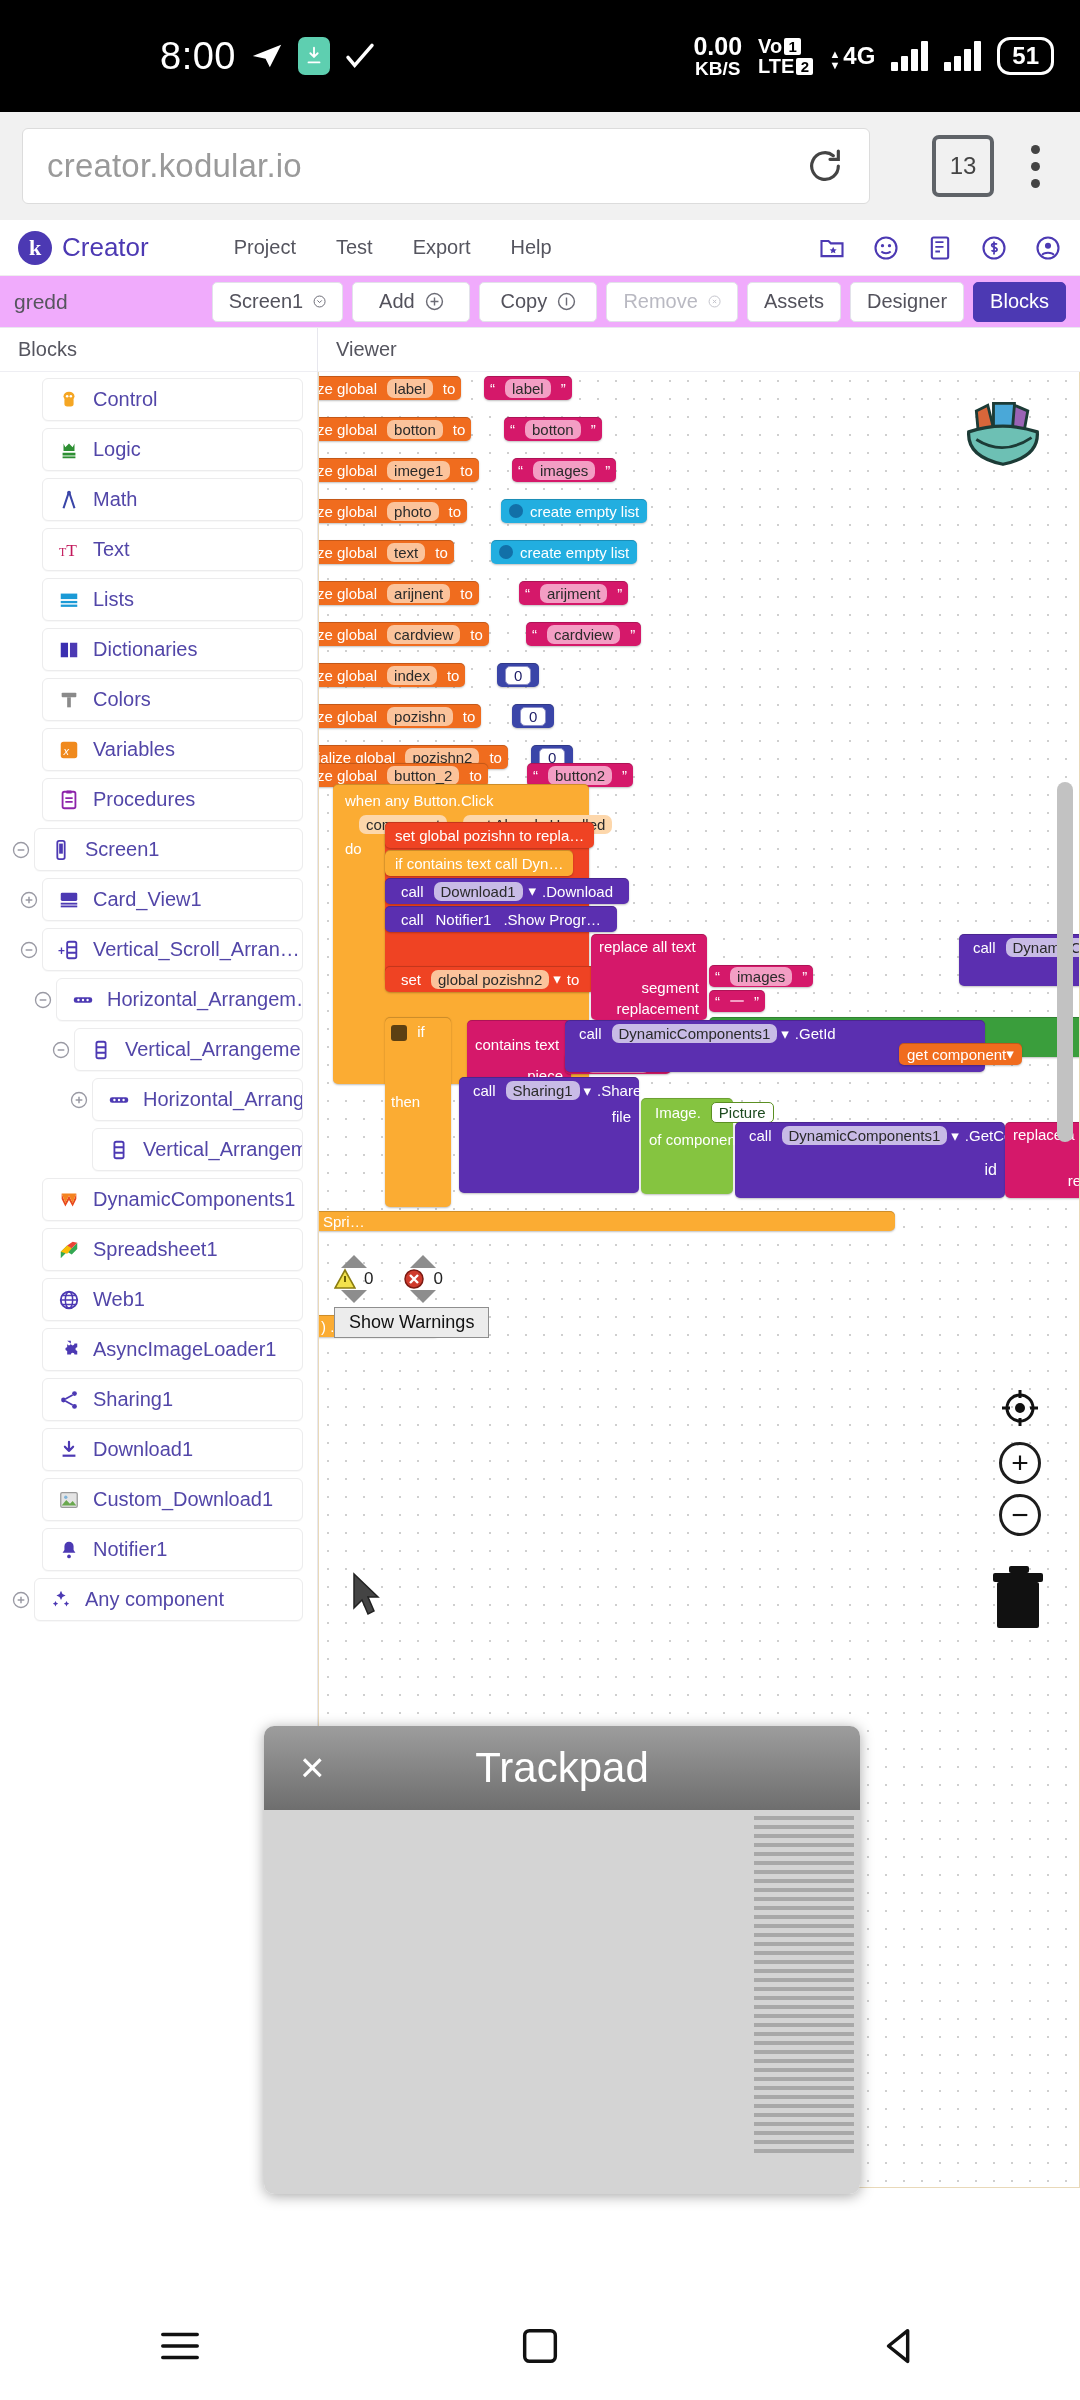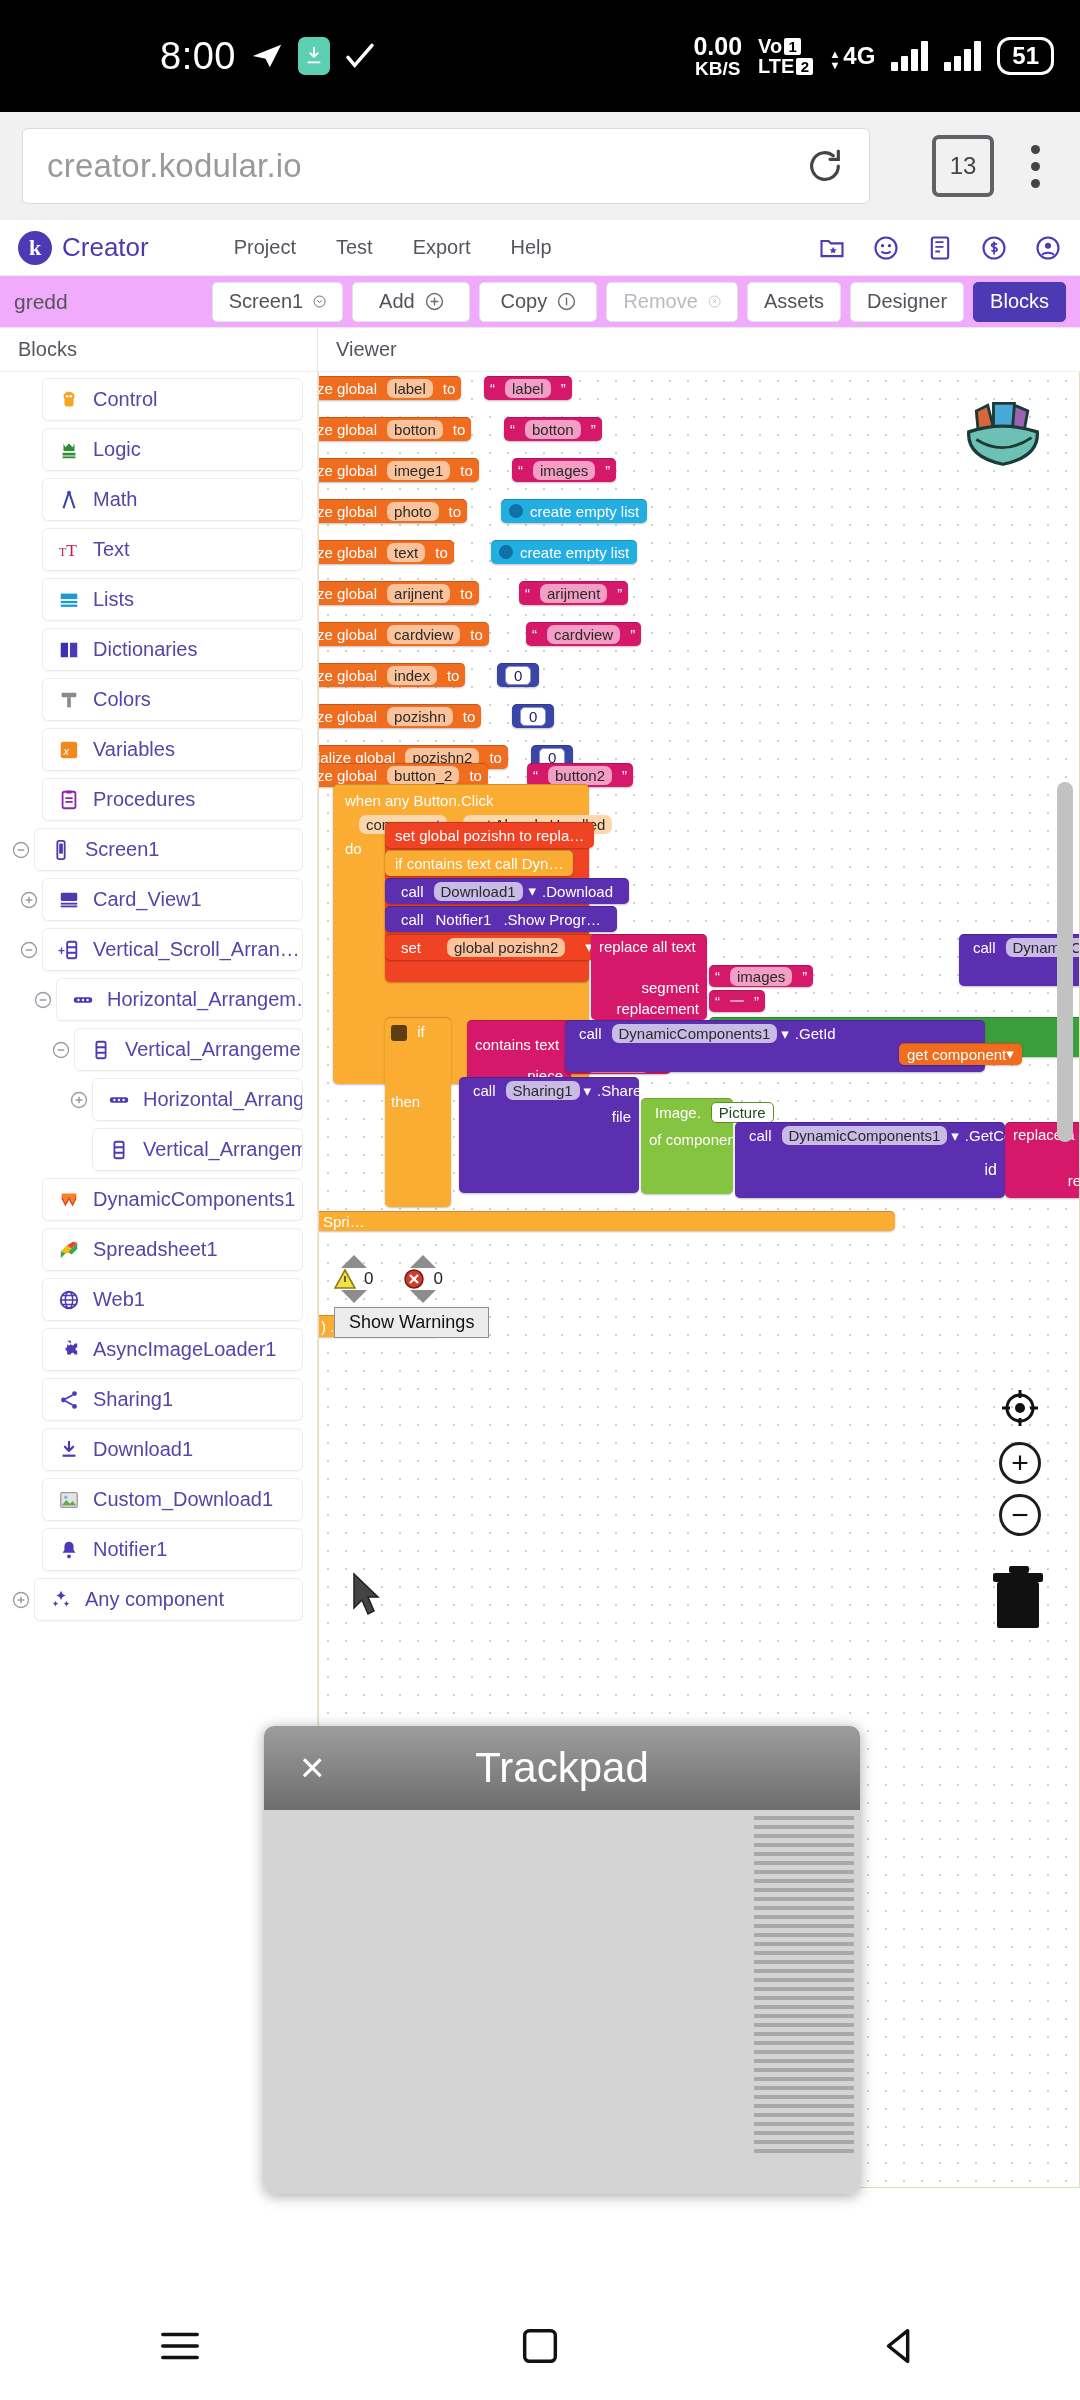--- a/index.html
+++ b/index.html
@@ -878,21 +878,21 @@
         <span class="lbl">call</span>
         <span class="pilllav">Download1</span>
         <span style="margin-left:2px;">▾</span>
         <span class="lbl">.Download</span>
       </div>
       <div class="blk b-purple" style="left:66px;top:534px;height:26px;padding:0 10px;">
         <span class="lbl">call</span>
         <span class="lbl">Notifier1</span>
         <span class="lbl">.Show Progr…</span>
       </div>
-      <div class="blk b-red" style="left:66px;top:562px;height:26px;padding:0 10px;gap:16px;">
+      <div class="blk b-red" style="left:66px;top:594px;height:26px;padding:0 10px;">
         <span class="lbl">set</span>
         <span class="pillorange">global pozishn2</span>
         <span>▾</span>
         <span class="lbl">to</span>
       </div>
 
       <div class="blk b-pink" style="left:272px;top:562px;width:116px;height:86px;display:block;padding:4px 8px;">
         <div style="font-size:15px;">replace all text</div>
         <div style="text-align:right;margin-top:24px;font-size:15px;">segment</div>
         <div style="text-align:right;margin-top:4px;font-size:15px;">replacement</div>

